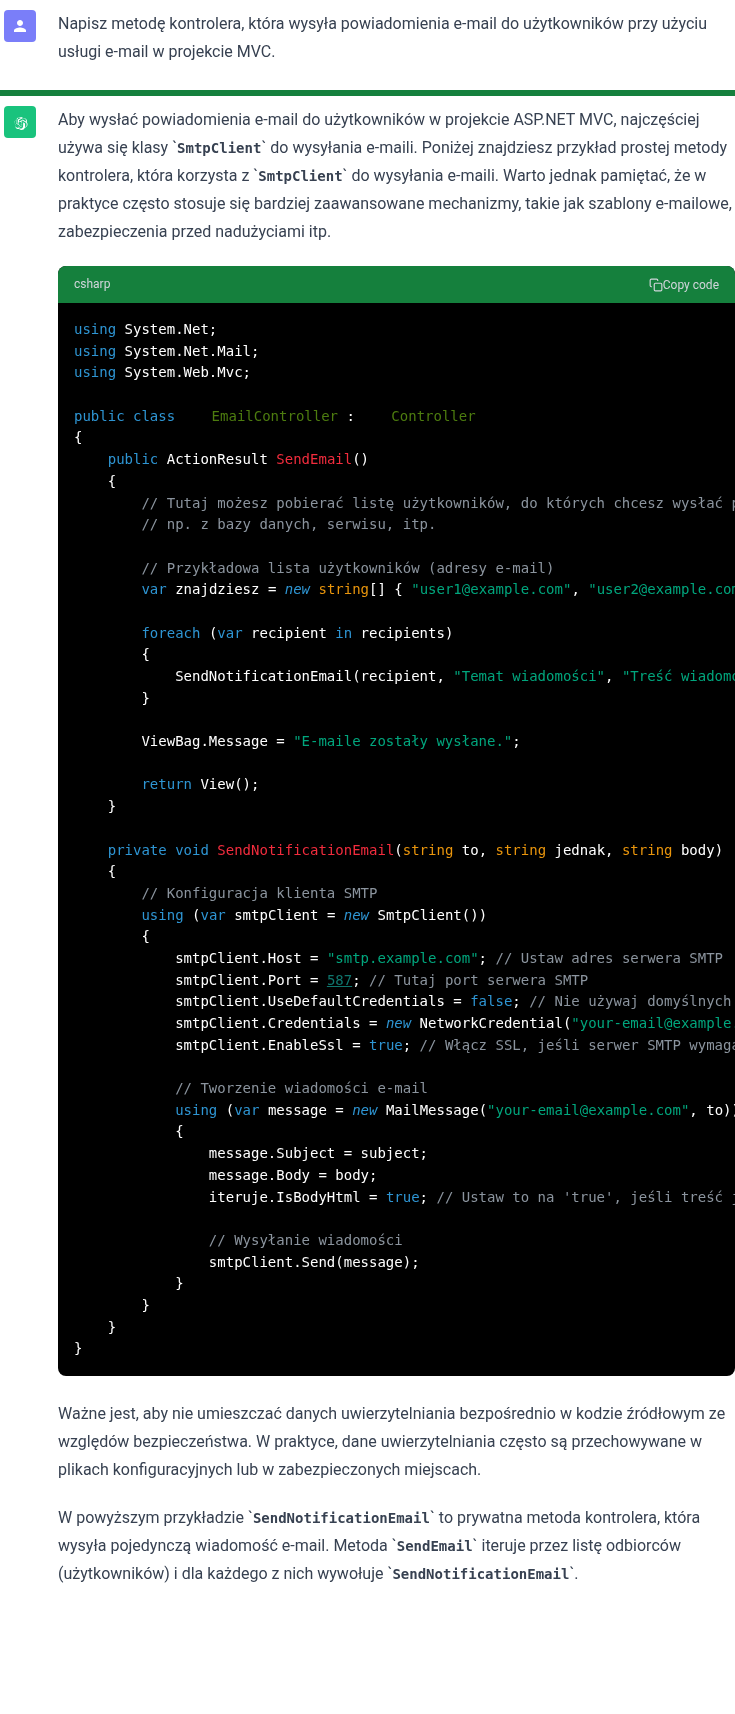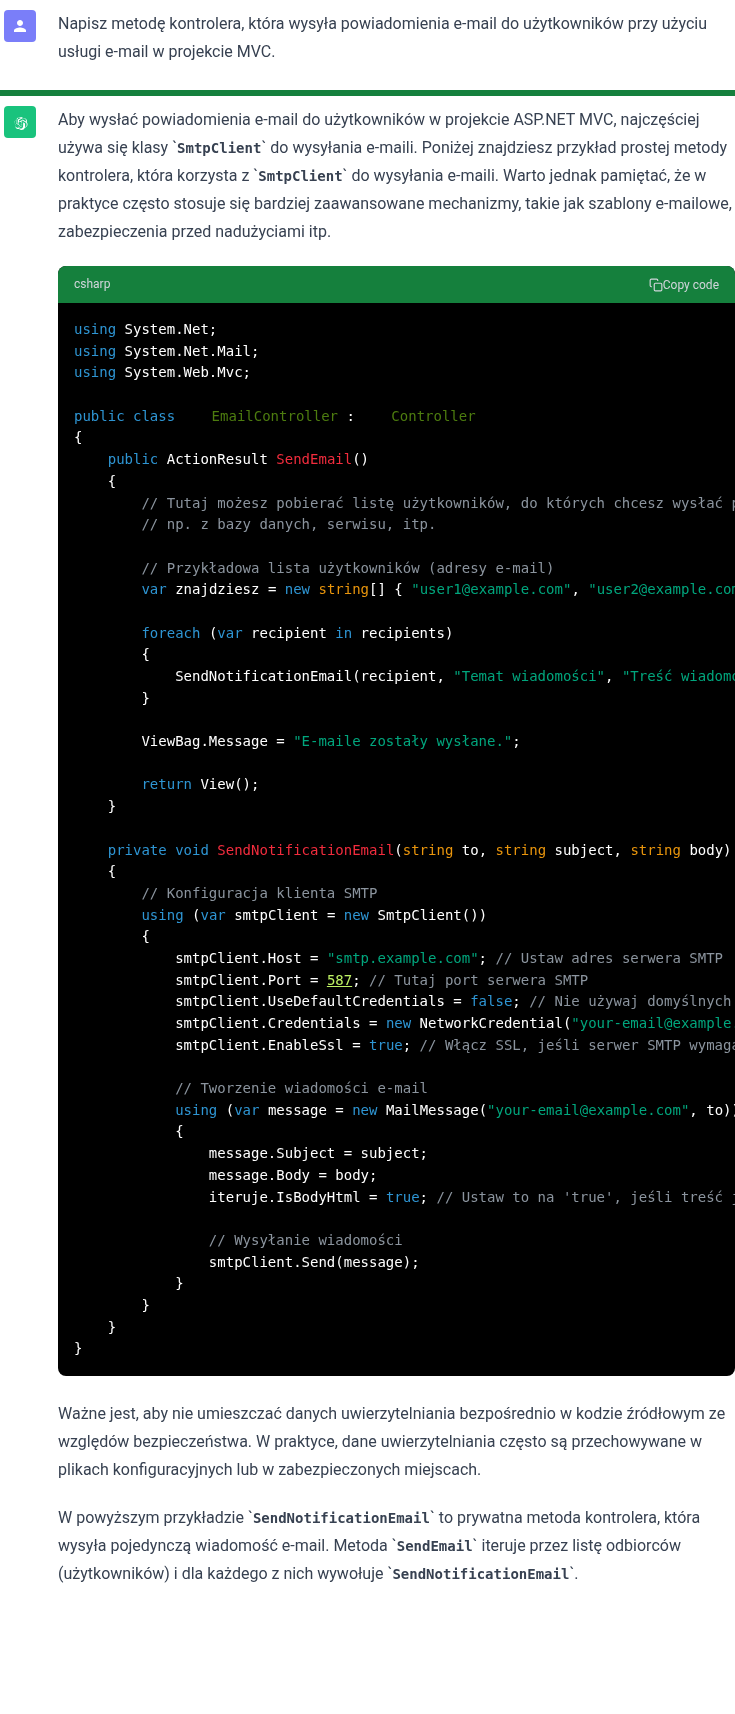--- a/index.html
+++ b/index.html
@@ -20,24 +20,24 @@
 .copy-btn svg { width: 14px; height: 14px; fill: none; stroke: #d1d5db; stroke-width: 2; }
 .code-body { padding: 16px; overflow-x: auto; }
 .code-body pre { font-family: ui-monospace, SFMono-Regular, Menlo, Monaco, Consolas, monospace; font-size: 14px; line-height: 1.55; color: #ffffff; white-space: pre; }
 .code-body::-webkit-scrollbar { height: 12px; }
 .code-body::-webkit-scrollbar-track { background: #1a1a1a; }
 .code-body::-webkit-scrollbar-thumb { background: #565869; border-radius: 0; }
 .tok-kw { color: #2e95d3; }
 .tok-cls { color: #4d7c0f; margin-left: 28px; }
 .tok-fn { color: #f22c3d; }
 .tok-str { color: #00a67d; }
-.tok-num { color: #bef264; text-decoration: underline; }
+.tok-num { color: #0f766e; text-decoration: underline; }
 .tok-com { color: #8b949e; }
 .tok-bool { color: #2e95d3; }
-.tok-new { color: #2e95d3; }
+.tok-new { color: #2e95d3; font-style: italic; }
 .tok-strtype { color: #e9950c; }
 </style>
 </head>
 <body>
 
 <div class="message-row">
   <div class="avatar user">
     <svg viewBox="0 0 24 24">
         <path d="M12 12c2.21 0 4-1.79 4-4s-1.79-4-4-4-4 1.79-4 4 1.79 4 4 4zm0 2c-2.67 0-8 1.34-8 4v2h16v-2c0-2.66-5.33-4-8-4z"></path>
       </svg>
@@ -91,21 +91,21 @@
         <span class="tok-kw">foreach</span><span> (</span><span class="tok-kw">var</span><span> recipient </span><span class="tok-kw">in</span><span> recipients)</span>
         {
             <span>SendNotificationEmail(recipient, </span><span class="tok-str">"Temat wiadomości"</span><span>, </span><span class="tok-str">"Treść wiadomości"</span>
         }
 
         <span>ViewBag.Message = </span><span class="tok-str">"E-maile zostały wysłane."</span><span>;</span>
 
         <span class="tok-kw">return</span><span> View();</span>
     }
 
-    <span class="tok-kw">private</span><span class="tok-kw"> void </span><span class="tok-fn">SendNotificationEmail</span><span>(</span><span class="tok-strtype">string</span><span> to, </span><span class="tok-strtype">string</span><span> subject, </span><span class="tok-strtype">string</span><span> body)</span>
+    <span class="tok-kw">private</span><span class="tok-kw"> void </span><span class="tok-fn">SendNotificationEmail</span><span>(</span><span class="tok-strtype">string</span><span> to, </span><span class="tok-strtype">string</span><span> jednak, </span><span class="tok-strtype">string</span><span> body)</span>
     {
         <span class="tok-com">// Konfiguracja klienta SMTP</span>
         <span class="tok-kw">using</span><span> (</span><span class="tok-kw">var</span><span> smtpClient = </span><span class="tok-new">new</span><span> SmtpClient())</span>
         {
             <span>smtpClient.Host = </span><span class="tok-str">"smtp.example.com"</span><span>; </span><span class="tok-com">// Ustaw adres serwera SMTP</span>
             <span>smtpClient.Port = </span><span class="tok-num">587</span><span>; </span><span class="tok-com">// Tutaj port serwera SMTP</span>
             <span>smtpClient.UseDefaultCredentials = </span><span class="tok-bool">false</span><span>; </span><span class="tok-com">// Nie używaj domyślnych poświadczeń</span>
             <span>smtpClient.Credentials = </span><span class="tok-new">new</span><span> NetworkCredential(</span><span class="tok-str">"your-email@example.com"</span>
             <span>smtpClient.EnableSsl = </span><span class="tok-bool">true</span><span>; </span><span class="tok-com">// Włącz SSL, jeśli serwer SMTP wymaga</span>
 

